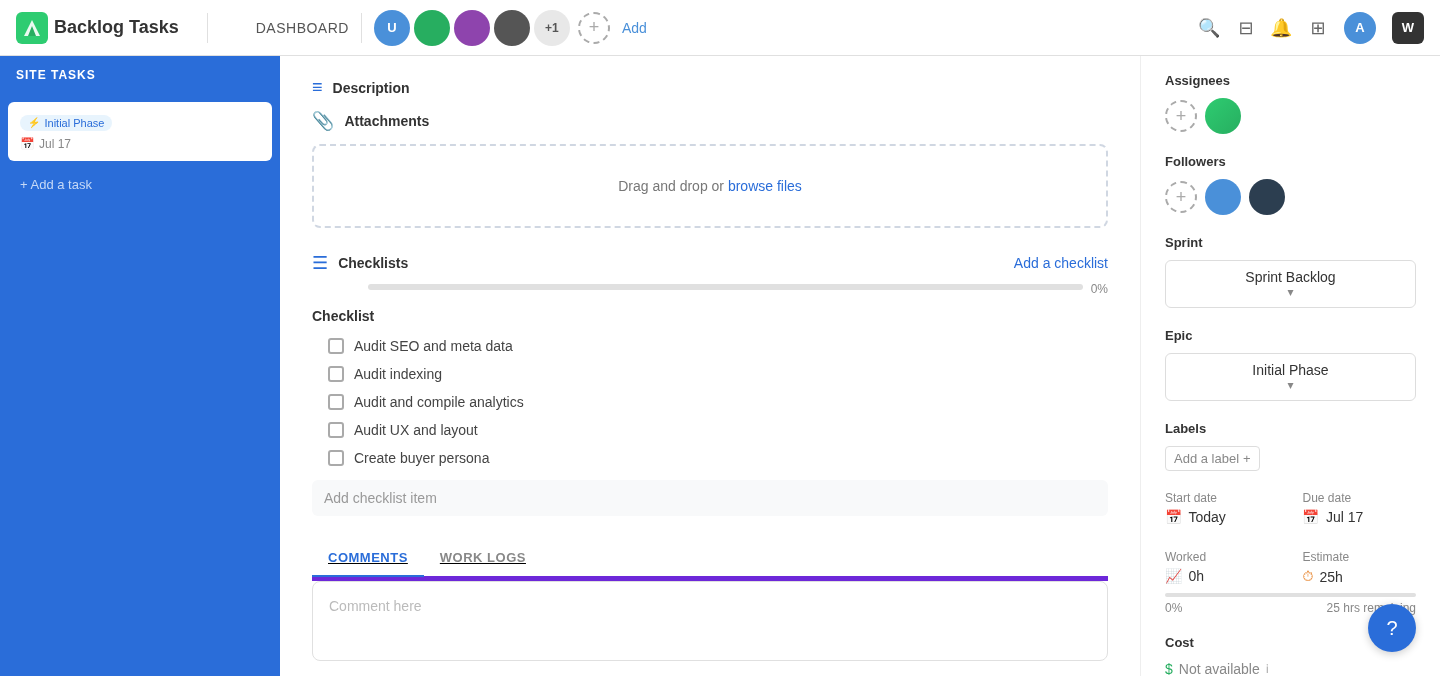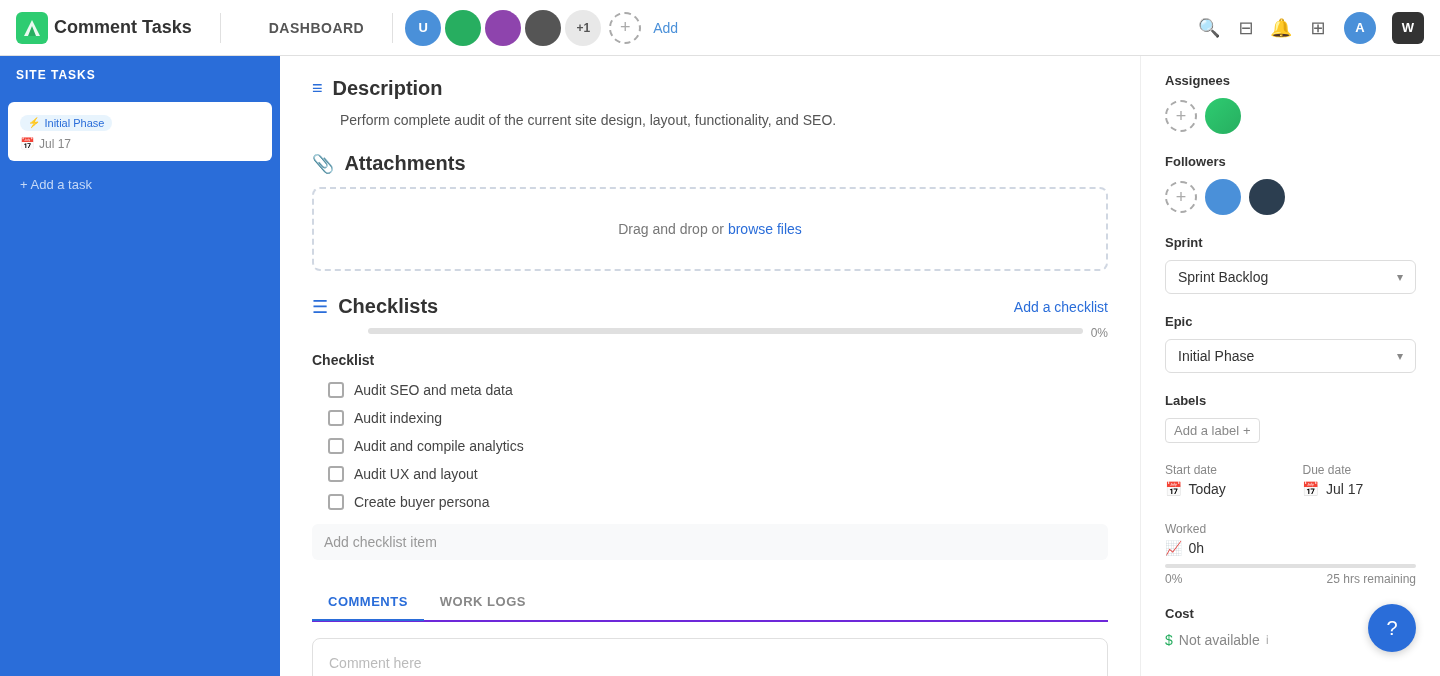--- a/index.html
+++ b/index.html
@@ -8,21 +8,21 @@
     
     .top-nav {
       position: fixed; top: 0; left: 0; right: 0; height: 56px;
       background: #fff; border-bottom: 1px solid #e0e0e0;
       display: flex; align-items: center; padding: 0 16px; z-index: 100;
     }
     .logo-area { display: flex; align-items: center; gap: 6px; margin-right: 16px; }
     .logo-icon { width: 32px; height: 32px; }
     .logo-text { font-size: 18px; font-weight: 400; color: #333; }
     .logo-text span { font-weight: 700; }
-    .nav-label { font-size: 14px; color: #555; font-weight: 700; letter-spacing: 0.5px; margin-right: 16px; padding-left: 36px; }
+    .nav-label { font-size: 14px; color: #555; font-weight: 400; letter-spacing: 0.5px; margin-right: 0; padding-left: 36px; }
     .nav-divider { width: 1px; height: 30px; background: #e0e0e0; margin: 0 12px; }
     .nav-avatars { display: flex; align-items: center; gap: 4px; }
     .avatar { width: 36px; height: 36px; border-radius: 50%; display: flex; align-items: center; justify-content: center; font-size: 13px; font-weight: 600; color: #fff; overflow: hidden; }
     .av-blue { background: #4a90d9; }
     .av-green { background: #27ae60; }
     .av-purple { background: #8e44ad; }
     .av-dark { background: #555; }
     .av-plus { background: #e8e8e8; color: #555; font-size: 12px; }
     .add-btn { width: 32px; height: 32px; border-radius: 50%; border: 2px dashed #aaa; display: flex; align-items: center; justify-content: center; color: #aaa; font-size: 18px; cursor: pointer; margin-left: 4px; }
     .add-text { color: #4a90d9; font-size: 14px; margin-left: 8px; cursor: pointer; }
@@ -76,21 +76,21 @@
     
     .modal-body { display: flex; flex: 1; }
     .modal-main { flex: 1; padding: 24px 32px; overflow-y: auto; }
     .modal-sidebar { width: 300px; padding: 20px 24px; border-left: 1px solid #eee; overflow-y: auto; }
 
     
     .section-header {
       display: flex; align-items: center; gap: 10px; margin-bottom: 12px;
     }
     .section-icon { font-size: 18px; color: #2a6dd9; }
-    .section-title { font-size: 20px; font-weight: 600; color: #333; }
+    .section-title { font-size: 14px; font-weight: 600; color: #333; }
 
     
     .description-text { font-size: 14px; color: #555; margin-left: 28px; margin-bottom: 24px; }
 
     
     .attachment-drop {
       border: 2px dashed #d0d7e2; border-radius: 8px;
       padding: 32px; text-align: center; margin-left: 0; margin-bottom: 24px;
       color: #777; font-size: 14px;
     }
@@ -118,22 +118,22 @@
       width: 16px; height: 16px; border: 2px solid #aaa; border-radius: 3px;
       flex-shrink: 0; cursor: pointer; background: #fff;
     }
     .add-checklist-item {
       margin-top: 8px; padding: 10px 12px; background: #f8f9fa;
       border-radius: 6px; color: #999; font-size: 14px; cursor: pointer;
     }
 
     
     .tab-bar {
-      display: flex; border-bottom: 2px solid #6d28d9;
-      margin-top: 24px; margin-bottom: 16px;
+      display: flex; border-bottom: 5px solid #6d28d9;
+      margin-top: 24px;  text-decoration: underline;
     }
     .tab {
       padding: 10px 16px; font-size: 13px; font-weight: 600;
       color: #888; letter-spacing: 0.5px; cursor: pointer;
       border-bottom: 2px solid transparent; margin-bottom: -1px;
     }
     .tab.active { color: #2a6dd9; border-bottom-color: #2a6dd9; }
 
     
     .comment-box {
@@ -146,21 +146,21 @@
     .rs-section { margin-bottom: 20px; }
     .assignee-row { display: flex; align-items: center; gap: 8px; margin-bottom: 8px; }
     .assignee-add { width: 32px; height: 32px; border-radius: 50%; border: 2px dashed #aaa; display: flex; align-items: center; justify-content: center; color: #aaa; font-size: 18px; cursor: pointer; }
     .rs-avatar { width: 36px; height: 36px; border-radius: 50%; display: flex; align-items: center; justify-content: center; font-size: 14px; font-weight: 600; color: #fff; }
     .ra-green { background: #27ae60; }
 
     
     .rs-dropdown {
       width: 100%; padding: 8px 12px; border: 1px solid #ddd; border-radius: 6px;
       background: #fff; font-size: 14px; color: #333; display: flex;
-      align-items: center; justify-content: space-between; cursor: pointer;
+      align-items: center; justify-content: space-between; cursor: pointer; flex-direction: column;
     }
     .rs-dropdown-chevron { color: #888; font-size: 12px; }
 
     
     .add-label-btn {
       display: inline-flex; align-items: center; gap: 4px;
       font-size: 13px; color: #888; cursor: pointer;
       padding: 4px 8px; border: 1px solid #ddd; border-radius: 4px;
     }
 
@@ -217,21 +217,21 @@
 </head>
 <body>
 
 <nav class="top-nav">
   <div class="logo-area">
     <svg class="logo-icon" viewBox="0 0 32 32">
       <rect width="32" height="32" rx="6" fill="#2ecc71"></rect>
       <polygon points="8,24 16,8 24,24" fill="#fff" opacity="0.9"></polygon>
       <polygon points="12,24 16,14 20,24" fill="#27ae60"></polygon>
     </svg>
-    <span class="logo-text"><span>Comment</span><span> Tasks</span></span>
+    <span class="logo-text"><span>Backlog</span><span> Tasks</span></span>
   </div>
   <div class="nav-divider"></div>
   <span class="nav-label">DASHBOARD</span>
   <div class="nav-divider"></div>
   <div class="nav-avatars">
     <div class="avatar av-blue">U</div>
     <div class="avatar av-green" style="background:#27ae60;"></div>
     <div class="avatar av-purple" style="background:#8e44ad;"></div>
     <div class="avatar av-dark" style="background:#555;"></div>
     <div class="avatar av-plus">+1</div>
@@ -300,21 +300,20 @@
   </div>
 
   <div class="modal-body">
 
     <div class="modal-main">
 
       <div class="section-header">
         <span class="section-icon">≡</span>
         <span class="section-title">Description</span>
       </div>
-      <p class="description-text">Perform complete audit of the current site design, layout, functionality, and SEO.</p>
 
       <div class="section-header">
         <span class="section-icon">📎</span>
         <span class="section-title">Attachments</span>
       </div>
       <div class="attachment-drop">
         <span>Drag and drop or </span>
         <span class="attachment-link">browse files</span>
       </div>
 
@@ -438,20 +437,27 @@
 
       <div class="rs-section">
         <div class="we-row">
           <div class="we-group">
             <div class="we-label">Worked</div>
             <div class="we-value">
               <span class="we-icon-blue">📈</span>
               <span>0h</span>
             </div>
           </div>
+          <div class="we-group">
+            <div class="we-label">Estimate</div>
+            <div class="we-value">
+              <span class="we-icon-orange">⏱</span>
+              <span>25h</span>
+            </div>
+          </div>
         </div>
 
         <div class="hours-progress">
           <div class="hours-progress-bg">
             <div class="hours-progress-fill"></div>
           </div>
           <div class="hours-labels">
             <span>0%</span>
             <span>25 hrs remaining</span>
           </div>

